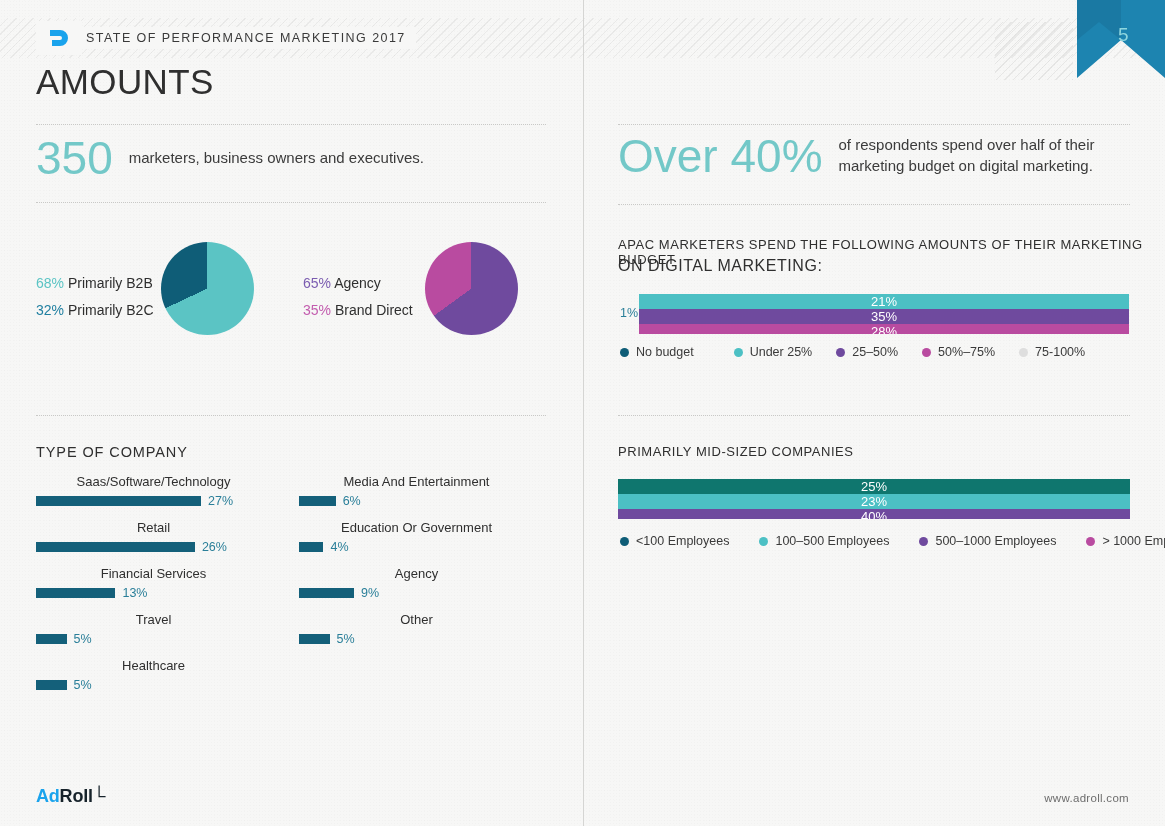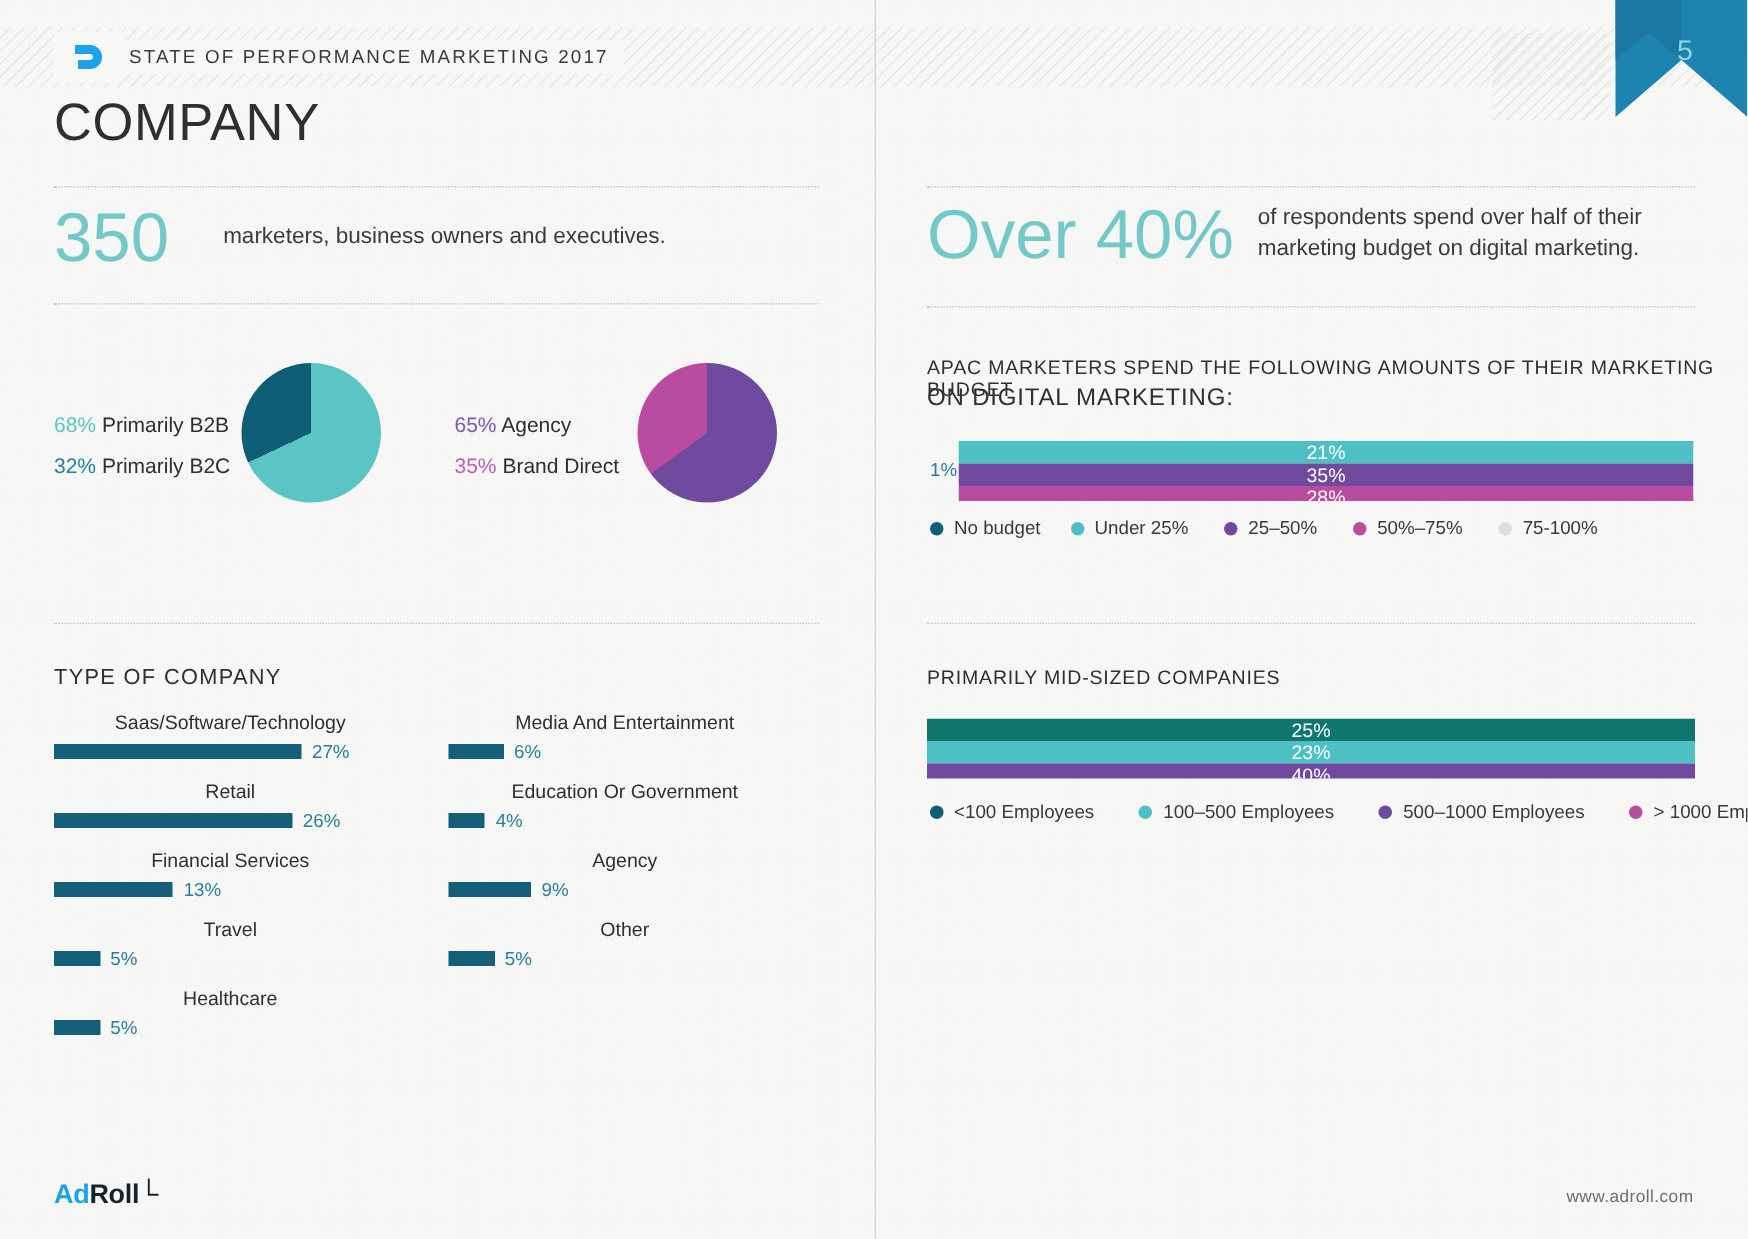--- a/index.html
+++ b/index.html
@@ -151,28 +151,28 @@
     <div class="header-title">STATE OF PERFORMANCE MARKETING 2017</div>
   </div>
 
   <div class="hatch-corner"></div>
   <svg class="corner-ribbon" viewBox="0 0 112 78">
     <polygon points="24,0 112,0 112,78 68,40 24,78" fill="#1d84b0"></polygon>
     <polygon points="24,0 68,0 68,40 46,22 24,40" fill="#1a79a3"></polygon>
   </svg>
   <div class="page-number">5</div>
 
-  <div class="method-title">COMPANY</div>
+  <div class="method-title">AMOUNTS</div>
 
   <div class="dotted" style="left:36px;top:124px;width:510px;"></div>
   <div class="dotted" style="left:618px;top:124px;width:512px;"></div>
 
   <div class="v-divider"></div>
 
-  <div class="stat-row" style="left:36px;top:135px;gap:20px;">
+  <div class="stat-row" style="left:36px;top:135px;">
     <div class="stat-big">350</div>
     <div class="stat-text">marketers, business owners and executives.</div>
   </div>
 
   <div class="dotted" style="left:36px;top:202px;width:510px;"></div>
 
   <div class="pie-legend" style="left:36px;top:270px;">
     <div>
       <span class="pct" style="color:#5bc4c4">68%</span>
       <span class="lbl">Primarily B2B</span>
@@ -283,21 +283,21 @@
 
   <div class="stack-outside-label" style="left:620px;top:306px;">1%</div>
   <div class="stack" id="apac-stack" style="left:639px;top:294px;width:490px;">
       <div class="seg" style="background: rgb(15, 93, 119); flex: 1 0 0px;"></div>
       <div class="seg" style="background: rgb(76, 192, 196); flex: 21 0 0px;">21%</div>
       <div class="seg" style="background: rgb(111, 74, 158); flex: 35 0 0px;">35%</div>
       <div class="seg" style="background: rgb(185, 75, 160); flex: 28 0 0px;">28%</div>
       <div class="seg dark-text" style="background: rgb(222, 222, 222); flex: 15 0 0px;">15%</div>
     </div>
   <div class="legend-row" id="apac-legend" style="left:620px;top:345px;">
-      <div class="legend-item" style="margin-right: 20px;">
+      <div class="legend-item" style="margin-right: 40px;">
         <span class="legend-dot" style="background: rgb(15, 93, 119);"></span>
         <span class="legend-text">No budget</span>
       </div>
       <div class="legend-item" style="margin-right: 24px;">
         <span class="legend-dot" style="background: rgb(76, 192, 196);"></span>
         <span class="legend-text">Under 25%</span>
       </div>
       <div class="legend-item" style="margin-right: 24px;">
         <span class="legend-dot" style="background: rgb(111, 74, 158);"></span>
         <span class="legend-text">25–50%</span>

